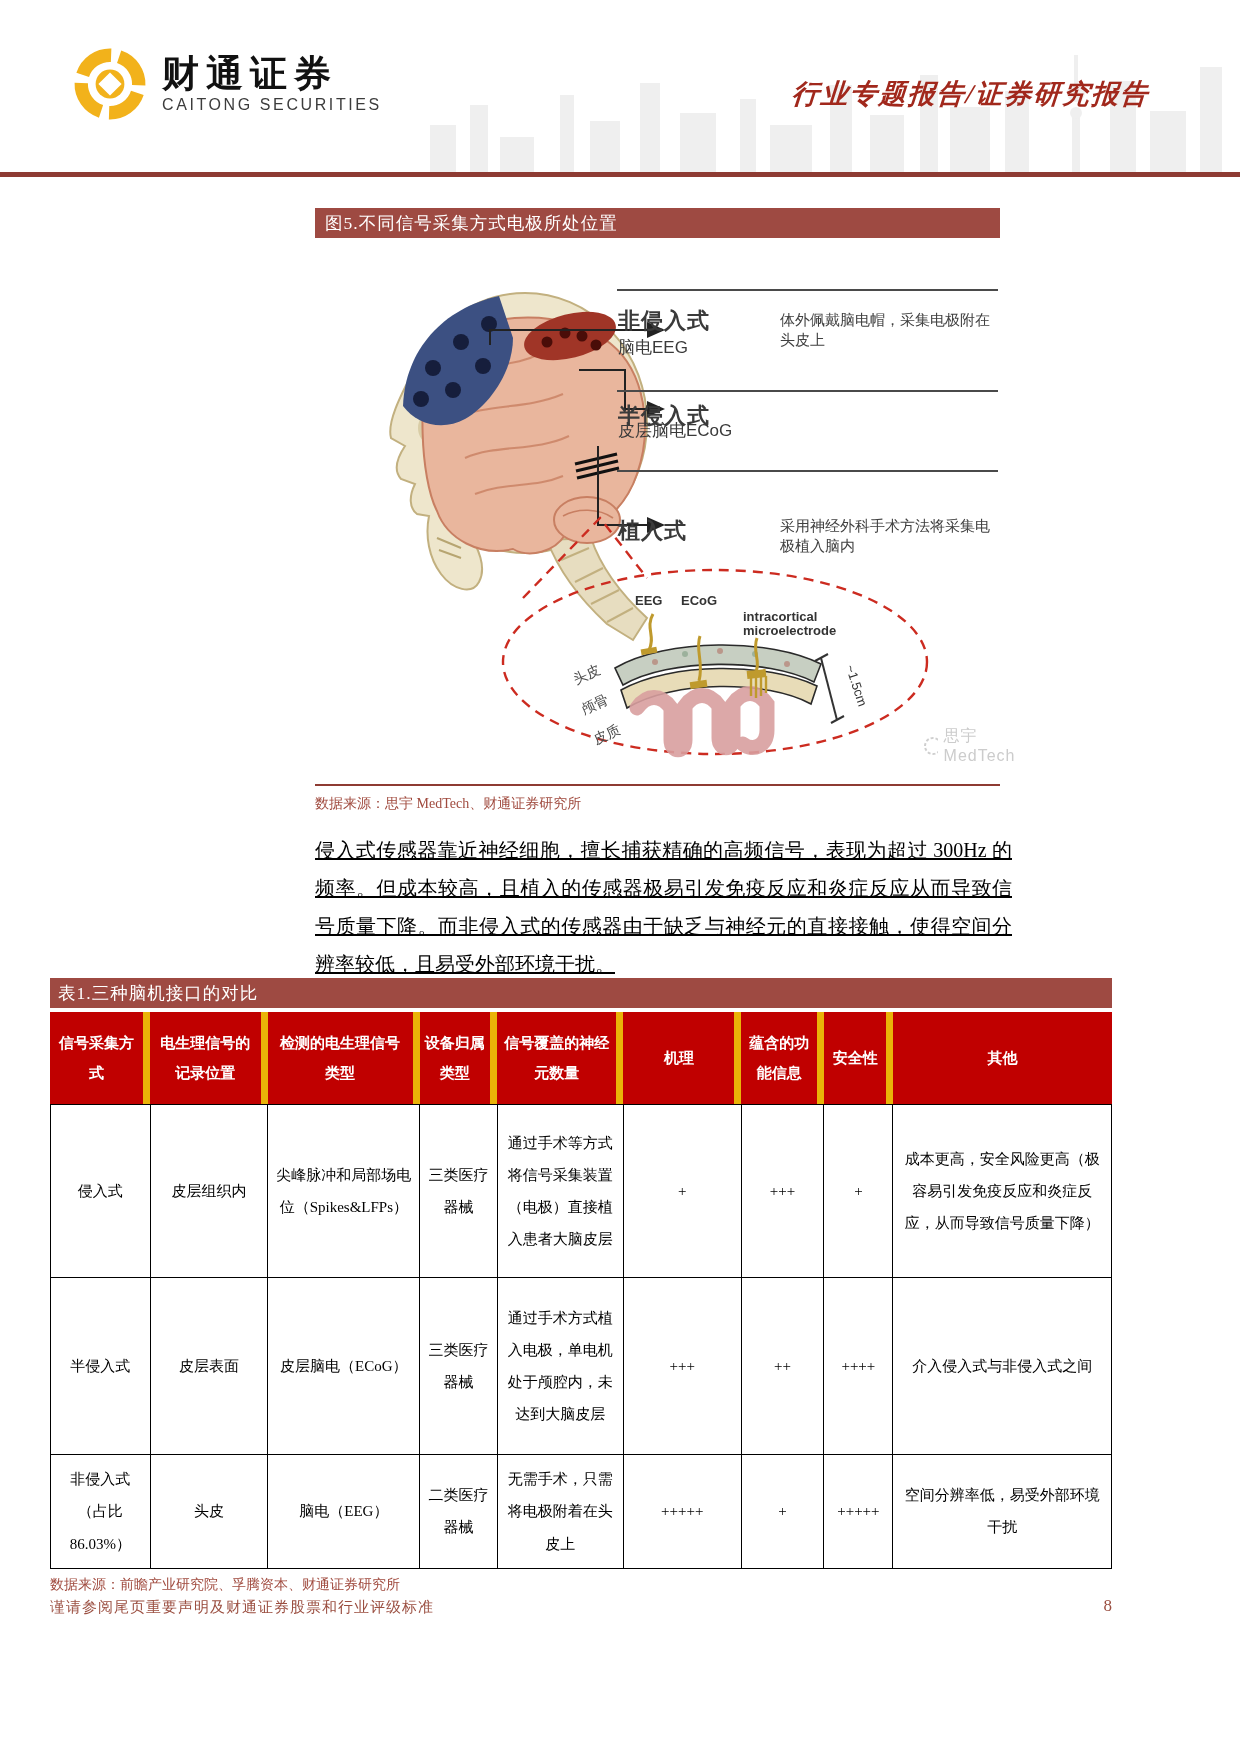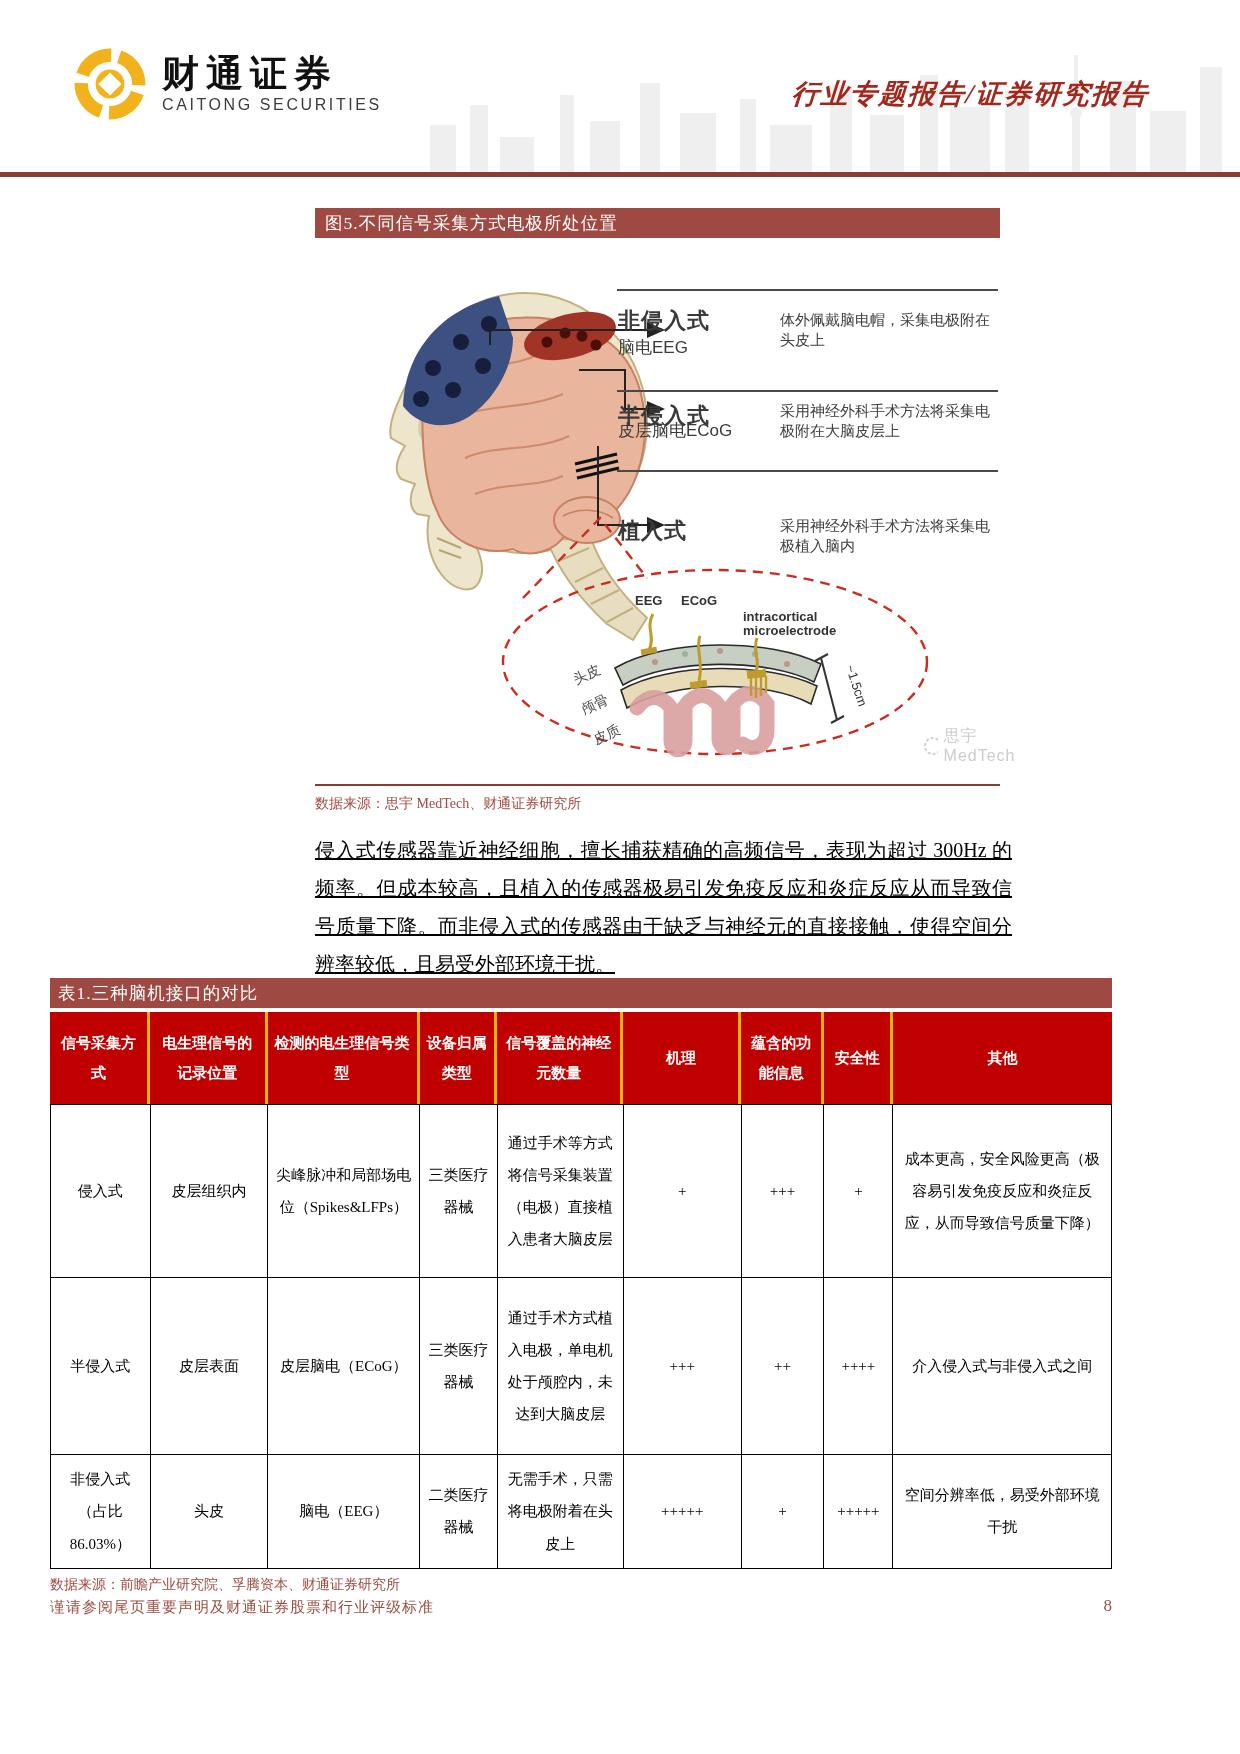--- a/index.html
+++ b/index.html
@@ -48,21 +48,21 @@
   .tbl{position:absolute;left:50px;top:978px;width:1062px;}
   .tbl-title{
     background:#9e4a42;color:#fff;height:30px;line-height:30px;padding-left:8px;
     font-size:17.5px;letter-spacing:1px;
   }
   .trow{display:grid;grid-template-columns:9.4% 11.1% 14.3% 7.3% 11.9% 11.1% 7.8% 6.5% 20.6%;}
   .thead{margin-top:4px;}
   .th{
     background:#c00000;color:#fff;font-weight:bold;font-size:15px;line-height:2.0;
     display:flex;align-items:center;justify-content:center;text-align:center;
-    padding:8px 5px;border-right:3px solid #eab308;min-height:76px;
+    padding:8px 5px;border-right:7px solid #eab308;min-height:76px;
   }
   .th:last-child{border-right:none;}
   .tbody{border-top:1px solid #000;border-left:1px solid #000;}
   .td{
     background:#fff;font-size:15px;line-height:2.15;
     display:flex;align-items:center;justify-content:center;text-align:center;
     padding:8px 6px;border-right:1px solid #000;border-bottom:1px solid #000;
   }
   .r1 .td{min-height:156px;}
   .r2 .td{min-height:160px;}
@@ -222,21 +222,20 @@
         <line x1="516" y1="485" x2="529" y2="478"></line>
       </g>
     </svg>
 
     <div class="flabel f-big" style="left:303px;top:68px;">非侵入式</div>
     <div class="flabel f-sub" style="left:303px;top:98px;">脑电EEG</div>
     <div class="flabel f-desc" style="left:465px;top:72px;">体外佩戴脑电帽，采集电极附在头皮上</div>
 
     <div class="flabel f-big" style="left:303px;top:163px;">半侵入式</div>
     <div class="flabel f-sub" style="left:303px;top:181px;">皮层脑电ECoG</div>
-    <div class="flabel f-desc" style="left:465px;top:163px;">采用神经外科手术方法将采集电极附在大脑皮层上</div>
 
     <div class="flabel f-big" style="left:303px;top:278px;">植入式</div>
     <div class="flabel f-desc" style="left:465px;top:278px;">采用神经外科手术方法将采集电极植入脑内</div>
 
     <div class="flabel f-eng" style="left:320px;top:356px;">EEG</div>
     <div class="flabel f-eng" style="left:366px;top:356px;">ECoG</div>
     <div class="flabel f-eng" style="left:428px;top:372px;width:104px;">intracortical microelectrode</div>
 
     <div class="flabel f-layer" style="left:258px;top:428px;">头皮</div>
     <div class="flabel f-layer" style="left:266px;top:458px;">颅骨</div>

